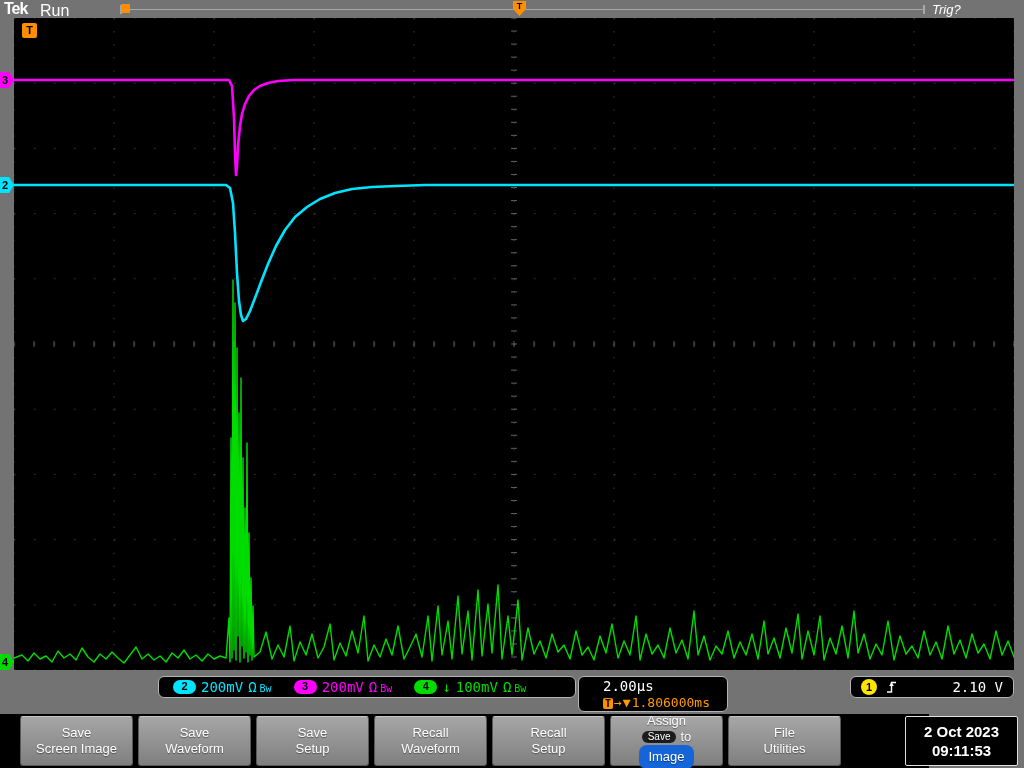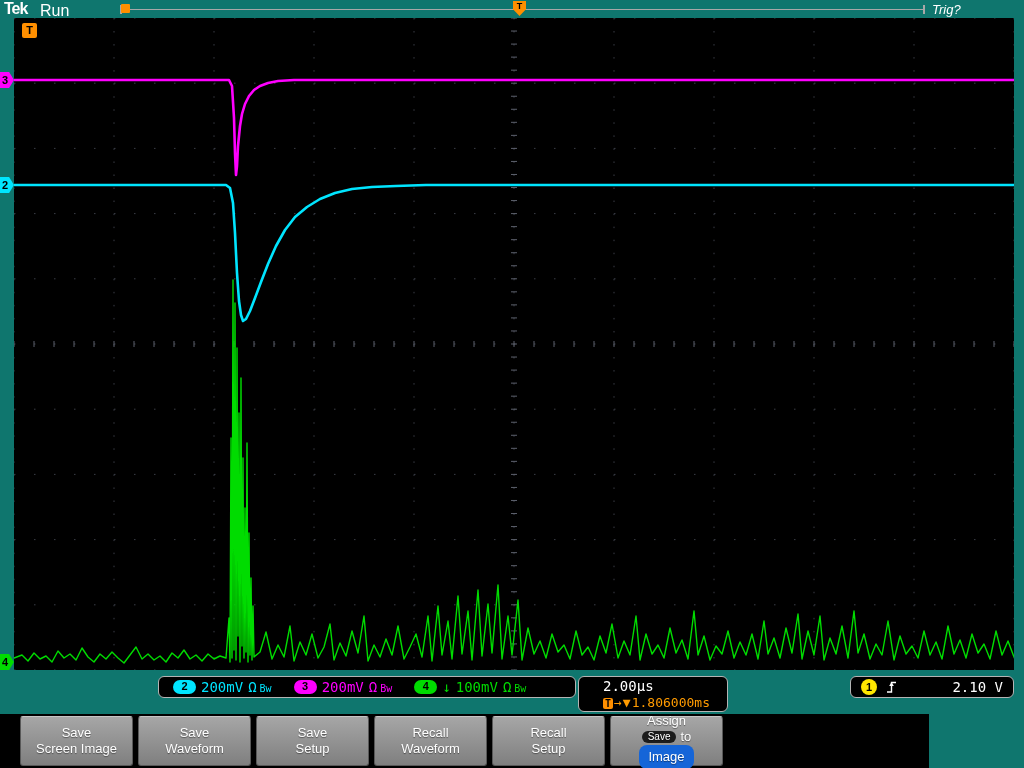--- a/index.html
+++ b/index.html
@@ -1,16 +1,16 @@
 <!DOCTYPE html>
 <html><head>
 <meta charset="utf-8">
 <style>
   html,body{margin:0;padding:0;background:#000;}
-  .screen{position:relative;width:1024px;height:768px;background:#0f766e;overflow:hidden;
+  .screen{position:relative;width:1024px;height:768px;background:#737373;overflow:hidden;
           font-family:"Liberation Sans",sans-serif;-webkit-font-smoothing:antialiased;}
 
   
   .topbar{position:absolute;left:0;top:0;width:1024px;height:18px;}
   .brand{position:absolute;left:4px;top:0px;color:#fff;font-weight:bold;font-size:16px;letter-spacing:-1px;}
   .acq-status{position:absolute;left:40px;top:2px;color:#fff;font-size:16px;}
   .recordbar{position:absolute;left:120px;top:9px;width:805px;height:1px;background:#a8a8a8;}
   .recordbar:before,.recordbar:after{content:"";position:absolute;top:-4px;width:2px;height:9px;background:#a8a8a8;}
   .recordbar:before{left:0;} .recordbar:after{right:0;}
   .rec-start{position:absolute;left:1px;top:-5px;width:9px;height:9px;background:#ff8f00;border-radius:1px;}
@@ -282,15 +282,23 @@
         <span>Setup</span>
     </div>
     <div class="mbtn" style="left:610px">
       <span>Assign</span>
       <span class="badge-row">
         <span class="save-badge">Save</span>
         <span>to</span>
       </span>
       <span class="image-hl">Image</span>
     </div>
+    <div class="mbtn" style="left:728px">
+      <span>File</span>
+        <span>Utilities</span>
+    </div>
+    <div class="datetime">
+      <span>2 Oct 2023</span>
+      <span>09:11:53</span>
+    </div>
   </div>
 
 </div>
 
 </body></html>

